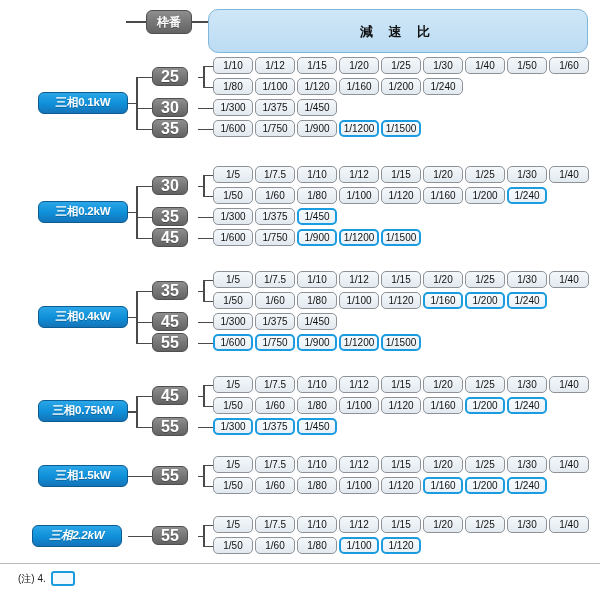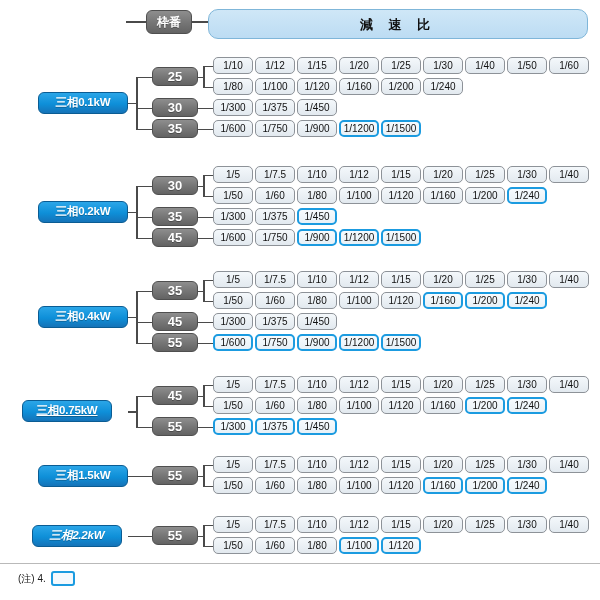--- a/index.html
+++ b/index.html
@@ -49,42 +49,42 @@
     width: 88px;
     height: 24px;
     font-size: 12px;
   }
 
   
   .frame-pill {
     background: linear-gradient(180deg, #8e8e8e 0%, #777777 50%, #636363 100%);
     border: 1px solid #4f4f4f;
     color: #ffffff;
-    font-size: 13px;
+    font-size: 16px;
     font-weight: bold;
     height: 19px;
-    width: 46px;
+    width: 36px;
     text-shadow: 0 1px 0 rgba(0,0,0,.3);
   }
   .frame-pill.header-pill {
     width: 46px;
     height: 24px;
     font-size: 12px;
   }
 
   
   .banner {
     background: linear-gradient(180deg, #cfe7f7 0%, #bcdcf3 100%);
     border: 1px solid #7fb6d9;
     border-radius: 10px;
     color: #111111;
     font-size: 13px;
     font-weight: bold;
     letter-spacing: 6px;
-    height: 30px;
+    height: 44px;
   }
 
   
   .ratio {
     background: linear-gradient(180deg, #f4f8fb 0%, #e2e9ef 100%);
     border: 1px solid #8d9298;
     border-radius: 5px;
     font-size: 10px;
     color: #111111;
     height: 17px;
@@ -288,21 +288,21 @@
       <div class="pill frame-pill" style="left: 152px; top: 386px;">45</div>
       <div class="line h" style="left: 198px; top: 395.5px; width: 5px;"></div>
       <div class="line v" style="left: 203px; top: 384.5px; height: 21px;"></div>
       <div class="line h" style="left: 203px; top: 384.5px; width: 10px;"></div>
       <div class="line h" style="left: 203px; top: 405.5px; width: 10px;"></div>
       <div class="pill ratio hl" style="left: 213px; top: 418px; width: 40px; height: 17px;">1/300</div>
       <div class="pill ratio hl" style="left: 255px; top: 418px; width: 40px; height: 17px;">1/375</div>
       <div class="pill ratio hl" style="left: 297px; top: 418px; width: 40px; height: 17px;">1/450</div>
       <div class="pill frame-pill" style="left: 152px; top: 417px;">55</div>
       <div class="line h" style="left: 198px; top: 426.5px; width: 15px;"></div>
-      <div class="pill cap-pill" style="left: 22px; top: 400px; text-decoration: underline;">三相0.75kW</div>
+      <div class="pill cap-pill" style="left: 38px; top: 400px;">三相0.75kW</div>
       <div class="line h" style="left: 128px; top: 411px; width: 8px;"></div>
       <div class="line v" style="left: 136px; top: 395.5px; height: 31px;"></div>
       <div class="line h" style="left: 136px; top: 395.5px; width: 16px;"></div>
       <div class="line h" style="left: 136px; top: 426.5px; width: 16px;"></div>
       <div class="pill ratio" style="left: 213px; top: 456px; width: 40px; height: 17px;">1/5</div>
       <div class="pill ratio" style="left: 255px; top: 456px; width: 40px; height: 17px;">1/7.5</div>
       <div class="pill ratio" style="left: 297px; top: 456px; width: 40px; height: 17px;">1/10</div>
       <div class="pill ratio" style="left: 339px; top: 456px; width: 40px; height: 17px;">1/12</div>
       <div class="pill ratio" style="left: 381px; top: 456px; width: 40px; height: 17px;">1/15</div>
       <div class="pill ratio" style="left: 423px; top: 456px; width: 40px; height: 17px;">1/20</div>

